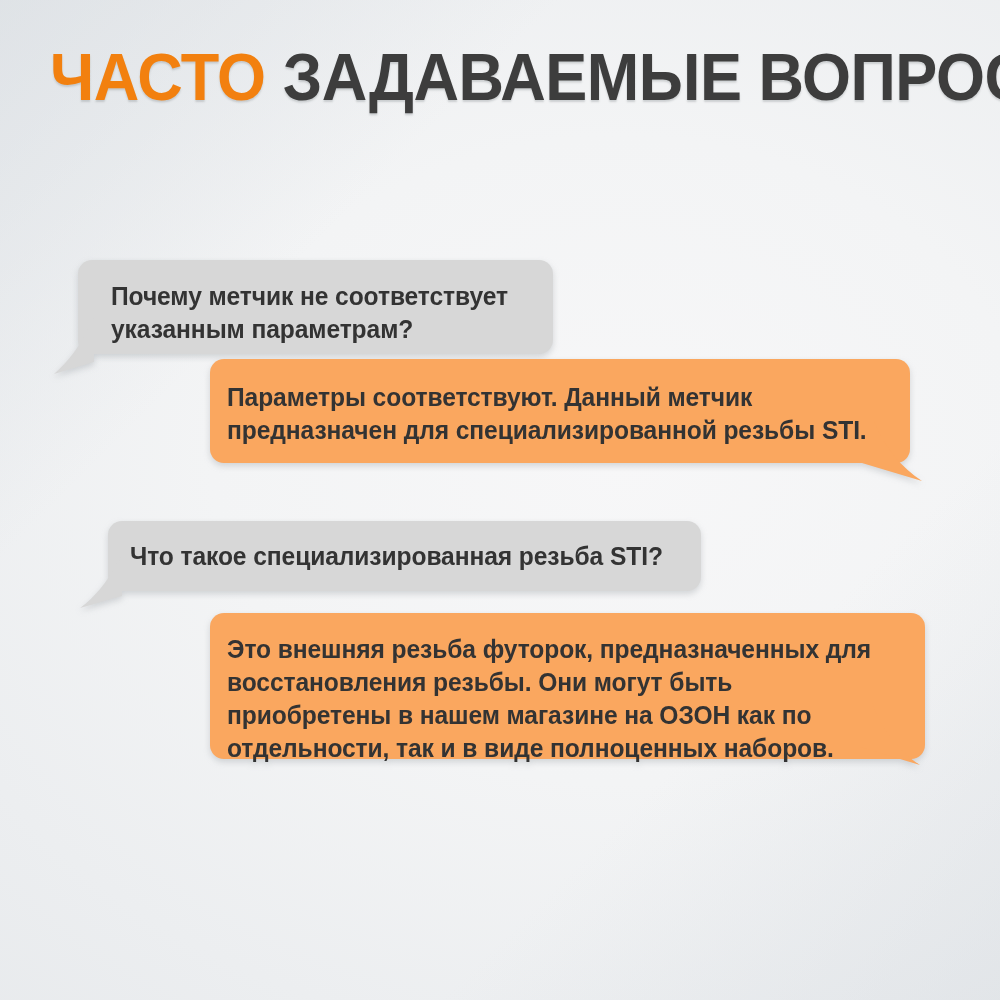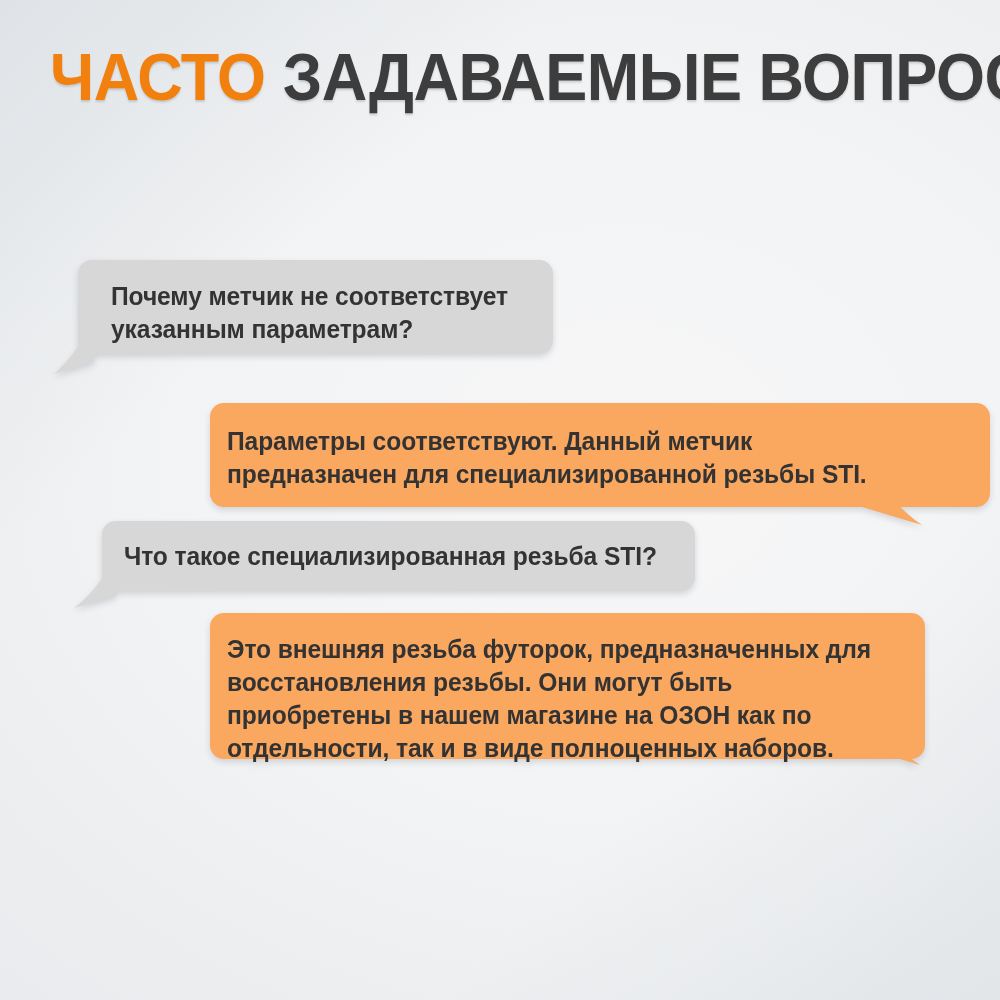--- a/index.html
+++ b/index.html
@@ -80,25 +80,25 @@
   .gray  svg.tail path { fill: #d7d7d7; }
   
   .orange .body { background: #faa75f; }
   .orange svg.tail path { fill: #faa75f; }
 
   
   #bubble-q1 { left: 78px;  top: 260px; width: 475px; height: 94px; }
   #bubble-q1 .txt { left: 33px; top: 20px; width: 430px; font-size: 25.5px; line-height: 33px; }
   #bubble-q1 svg.tail { left: -24px; top: 58px; width: 40px; height: 56px; }
 
-  #bubble-a1 { left: 210px; top: 403px; width: 780px; height: 104px; }
+  #bubble-a1 { left: 210px; top: 359px; width: 700px; height: 104px; }
   #bubble-a1 .txt { left: 17px; top: 22px; width: 690px; font-size: 25.5px; line-height: 33px; }
   #bubble-a1 svg.tail { left: 652px; top: 62px; width: 60px; height: 60px; }
 
-  #bubble-q2 { left: 102px;  top: 521px; width: 593px; height: 70px; }
+  #bubble-q2 { left: 108px;  top: 521px; width: 593px; height: 70px; }
   #bubble-q2 .txt { left: 22px; top: 19px; width: 570px; font-size: 25.5px; line-height: 33px; }
   #bubble-q2 svg.tail { left: -28px; top: 35px; width: 42px; height: 52px; }
 
   #bubble-a2 { left: 210px; top: 613px; width: 715px; height: 146px; }
   #bubble-a2 .txt { left: 17px; top: 20px; width: 690px; font-size: 25.5px; line-height: 33px; }
   #bubble-a2 svg.tail { left: 650px; top: 90px; width: 60px; height: 62px; }
 </style>
 </head>
 <body>
 

